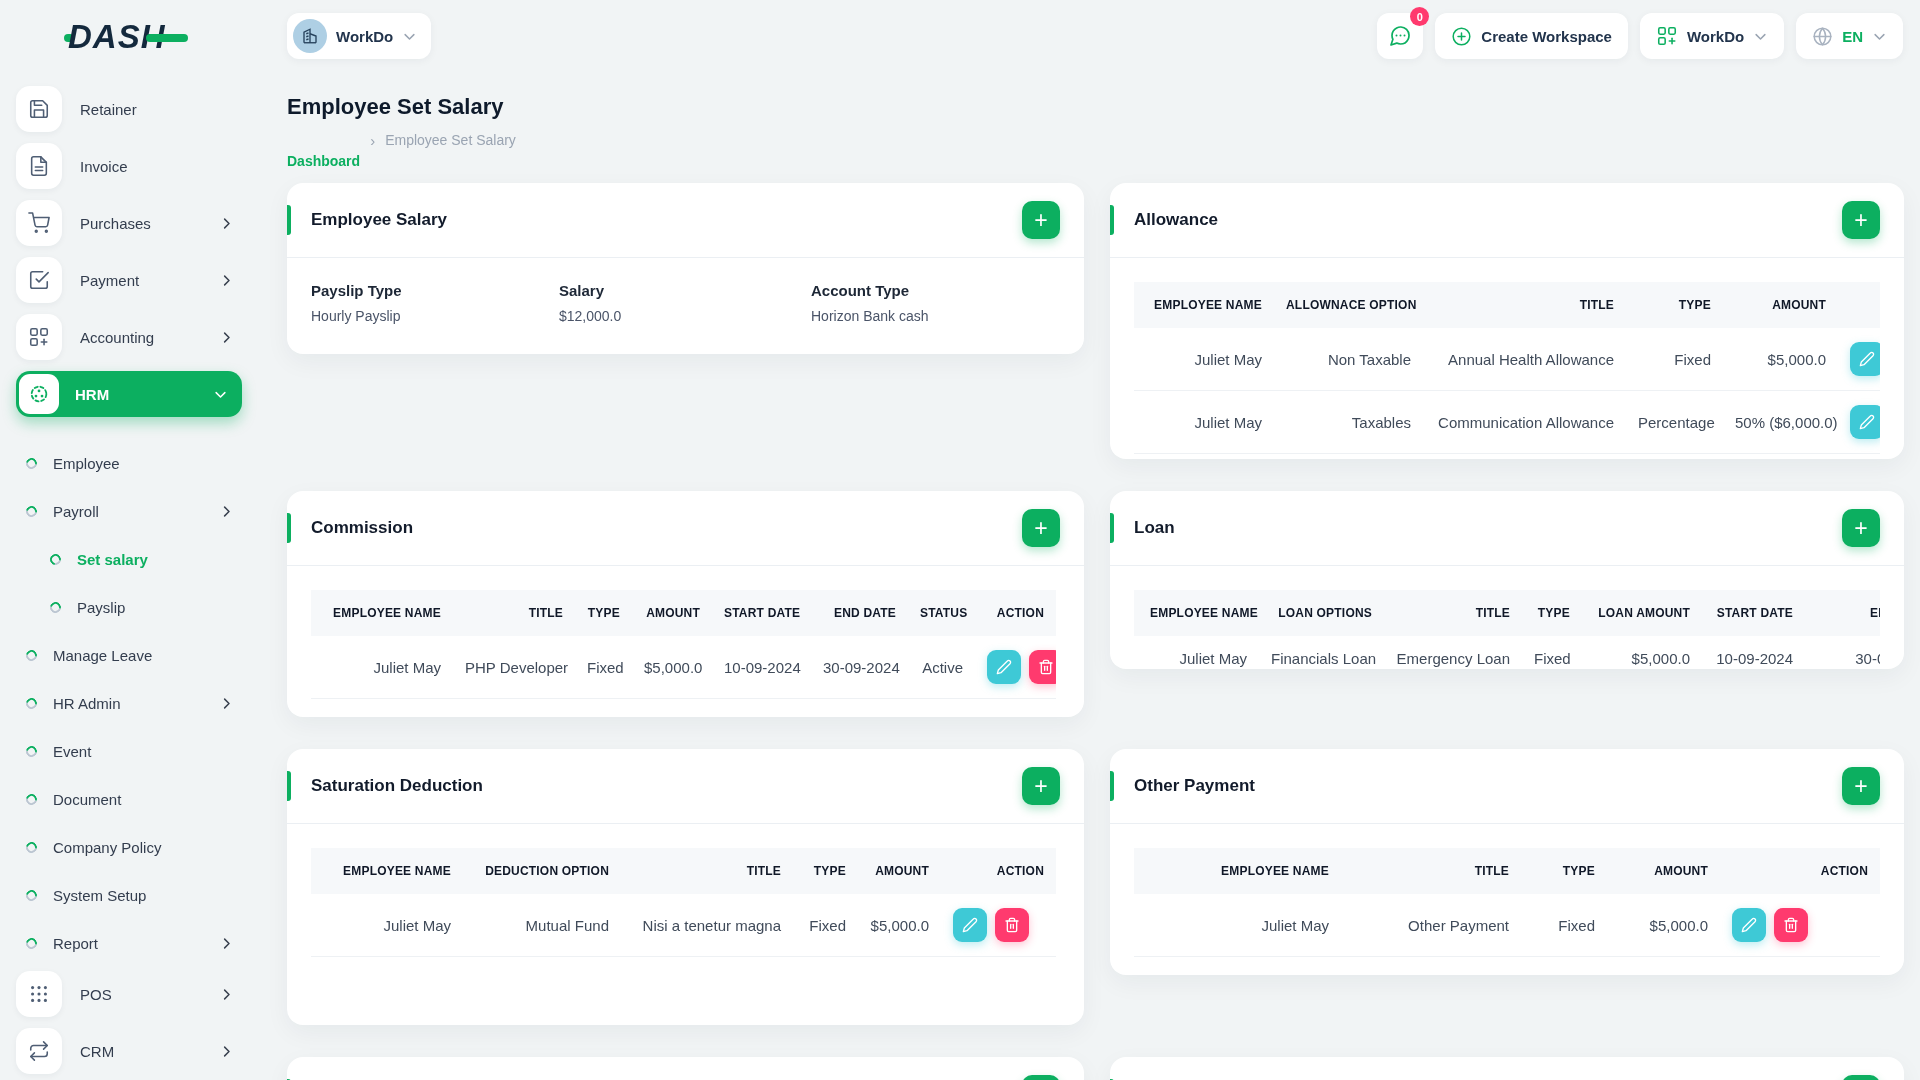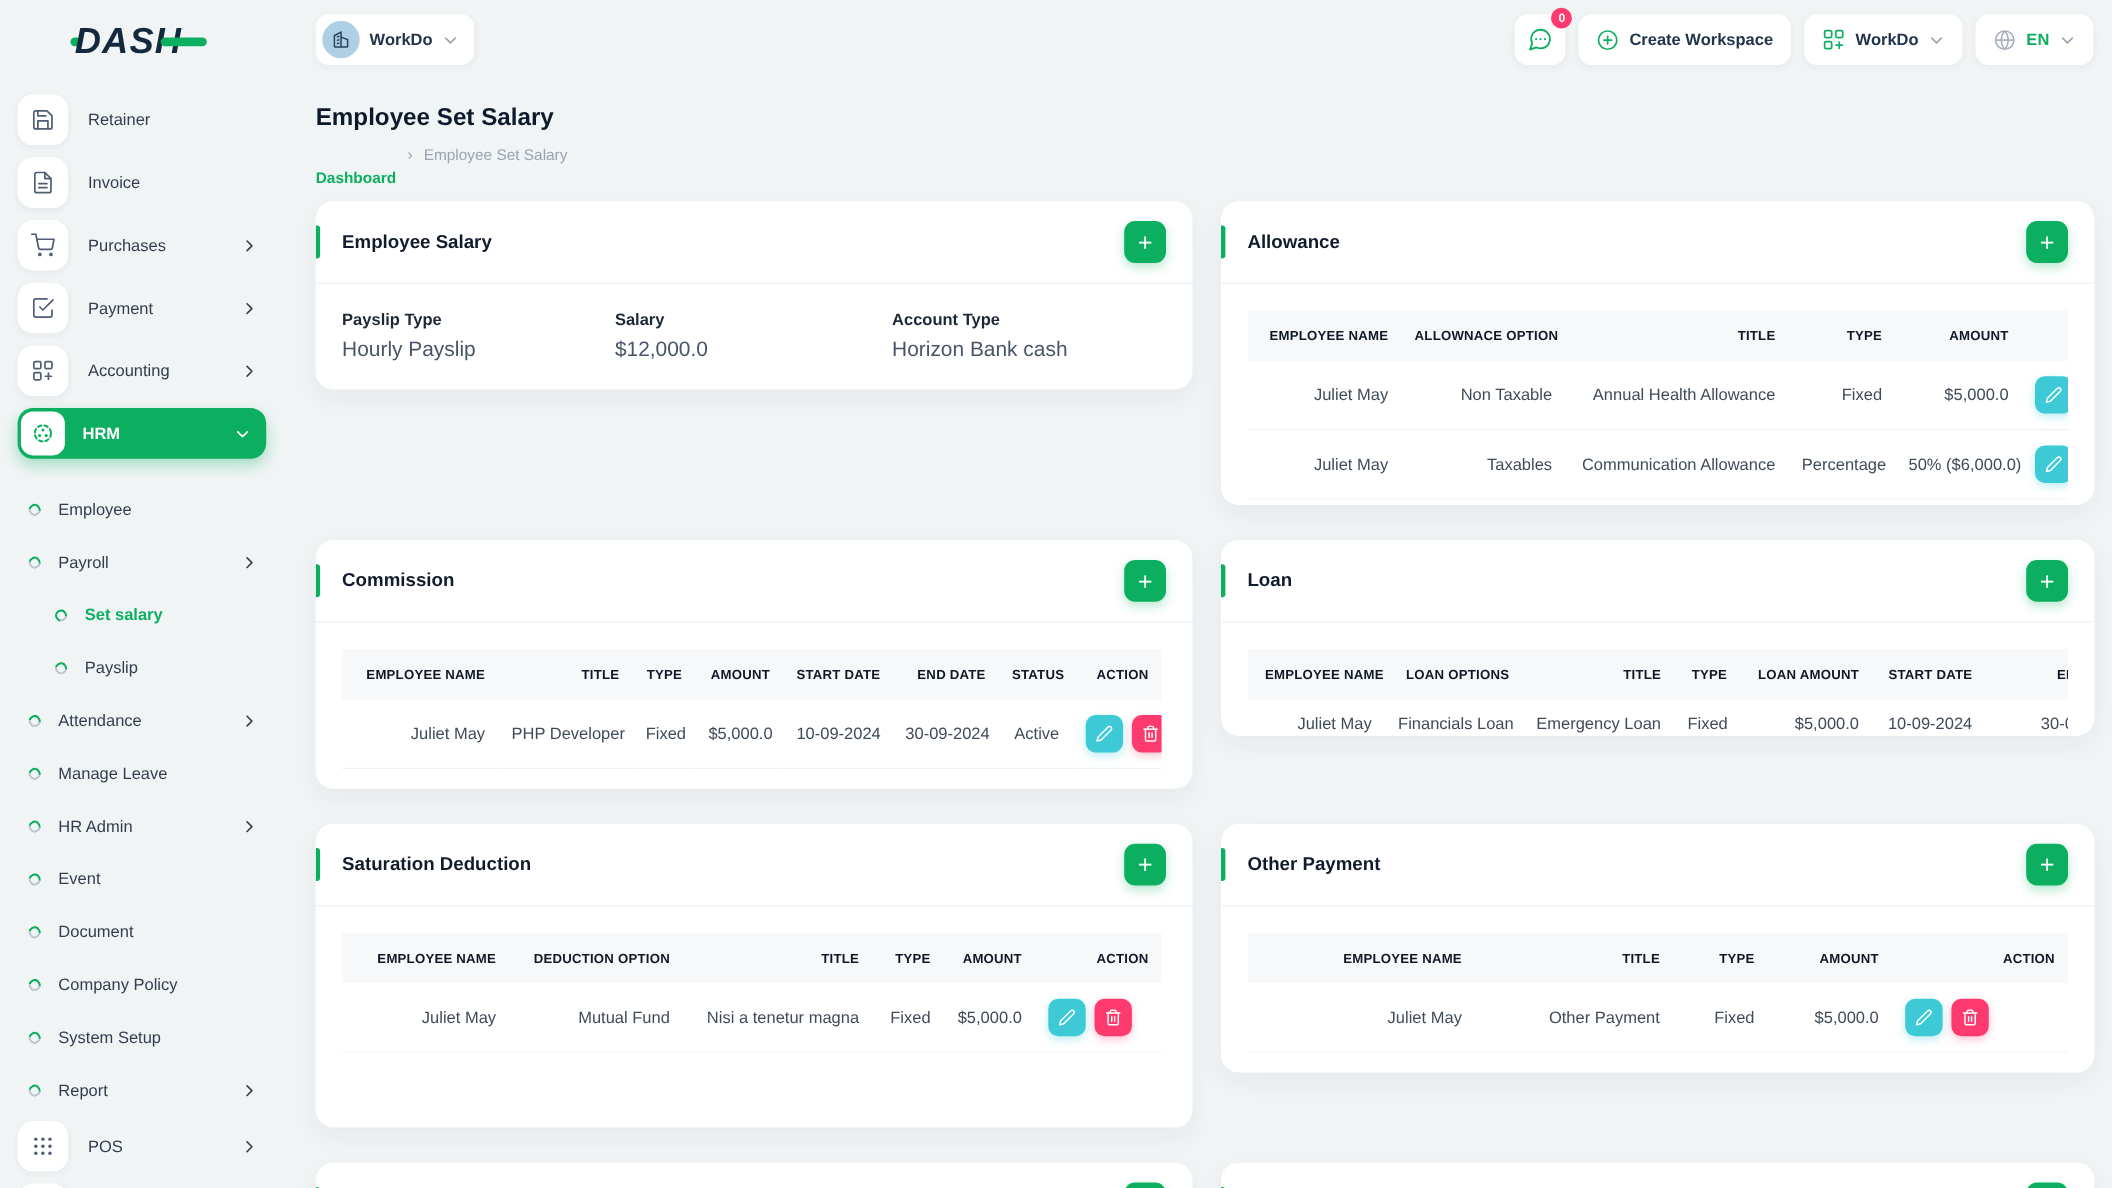--- a/index.html
+++ b/index.html
@@ -62,21 +62,21 @@
   .card-head{height:75px;display:flex;align-items:center;justify-content:space-between;padding:0 24px;border-bottom:1px solid #ebeff3;position:relative;}
   .card-head::before{content:"";position:absolute;left:0;top:22px;height:30px;width:4px;background:var(--green);border-radius:0 3px 3px 0;}
   .card-title{font-size:17px;font-weight:700;color:#121b2b;}
   .add-btn{width:38px;height:38px;border-radius:10px;background:var(--green);color:#fff;border:none;cursor:pointer;
     font-size:23px;font-weight:400;line-height:1;display:flex;align-items:center;justify-content:center;box-shadow:0 4px 10px rgba(12,175,96,.3);}
   .card-body{padding:24px;}
 
   
   .fields{display:grid;grid-template-columns:248px 252px auto;}
   .f-label{font-size:15px;font-weight:700;color:#1d2736;}
-  .f-value{font-size:19px;color:#4a5468;margin-top:9px;}
+  .f-value{font-size:14px;color:#4a5468;margin-top:9px;}
 
   
   .table-wrap{overflow:hidden;width:100%;}
   table{border-collapse:collapse;table-layout:fixed;}
   thead tr{background:var(--headbg);}
   th{font-size:12px;font-weight:700;color:#101828;text-align:right;text-transform:uppercase;letter-spacing:.2px;
     padding:16px 12px;white-space:nowrap;overflow:hidden;}
   td{font-size:15px;color:#404b5a;padding:14px 12px;border-bottom:1px solid var(--cellline);white-space:nowrap;overflow:hidden;vertical-align:middle;text-align:right;}
   th:first-child,td:first-child{padding-left:16px;}
   .actions{display:flex;gap:8px;}
@@ -274,29 +274,20 @@
     <div class="s-item lvl-subsub active-link">
       <span class="s-bullet"></span>
       <span class="s-label">Set salary</span>
     </div>
     <div class="s-item lvl-subsub">
       <span class="s-bullet"></span>
       <span class="s-label">Payslip</span>
     </div>
     <div class="s-item lvl-sub">
       <span class="s-bullet"></span>
-      <span class="s-label">Attendance</span>
-      <span class="s-chev">
-        <svg width="15" height="15" viewBox="0 0 24 24" fill="none" stroke="currentColor" stroke-width="2.4" stroke-linecap="round" stroke-linejoin="round">
-          <polyline points="9 5 16 12 9 19"></polyline>
-        </svg>
-      </span>
-    </div>
-    <div class="s-item lvl-sub">
-      <span class="s-bullet"></span>
       <span class="s-label">Manage Leave</span>
     </div>
     <div class="s-item lvl-sub">
       <span class="s-bullet"></span>
       <span class="s-label">HR Admin</span>
       <span class="s-chev">
         <svg width="15" height="15" viewBox="0 0 24 24" fill="none" stroke="currentColor" stroke-width="2.4" stroke-linecap="round" stroke-linejoin="round">
           <polyline points="9 5 16 12 9 19"></polyline>
         </svg>
       </span>

